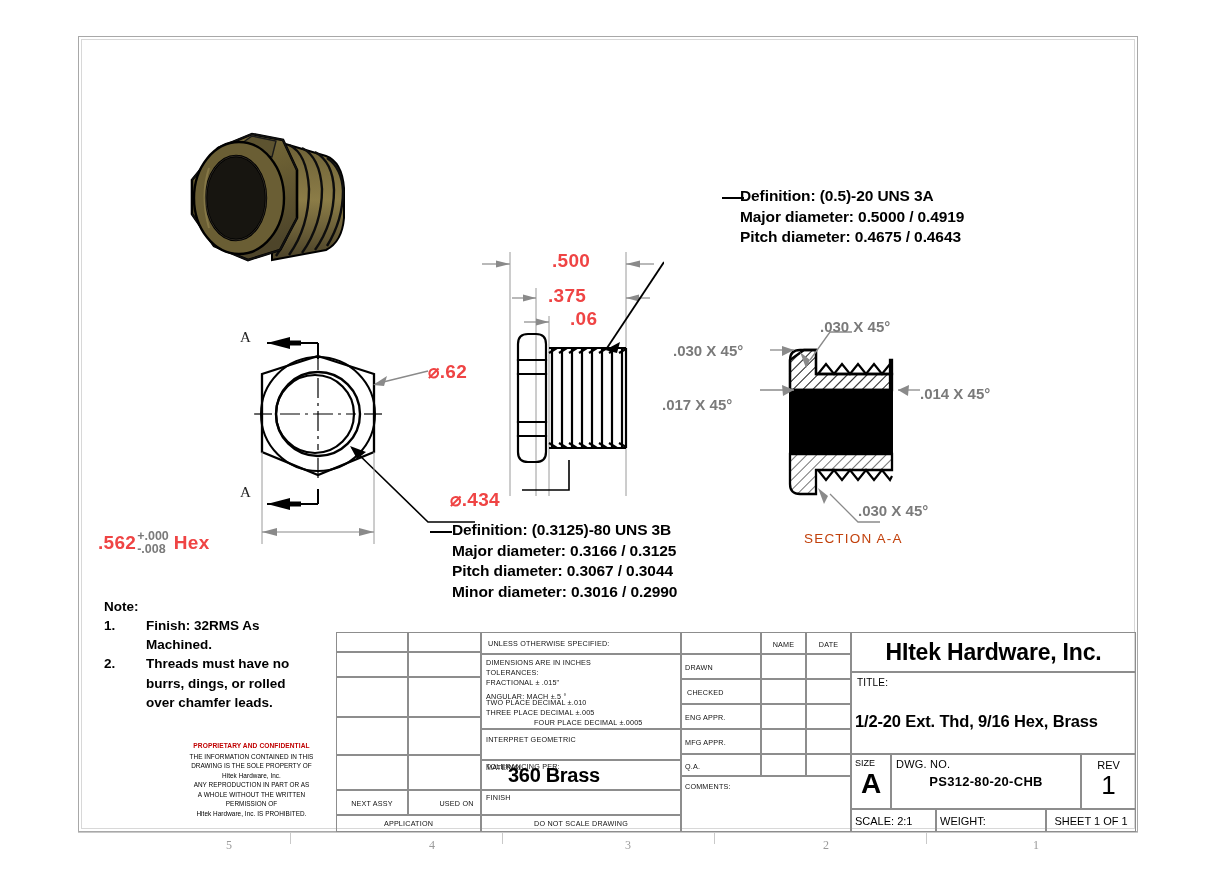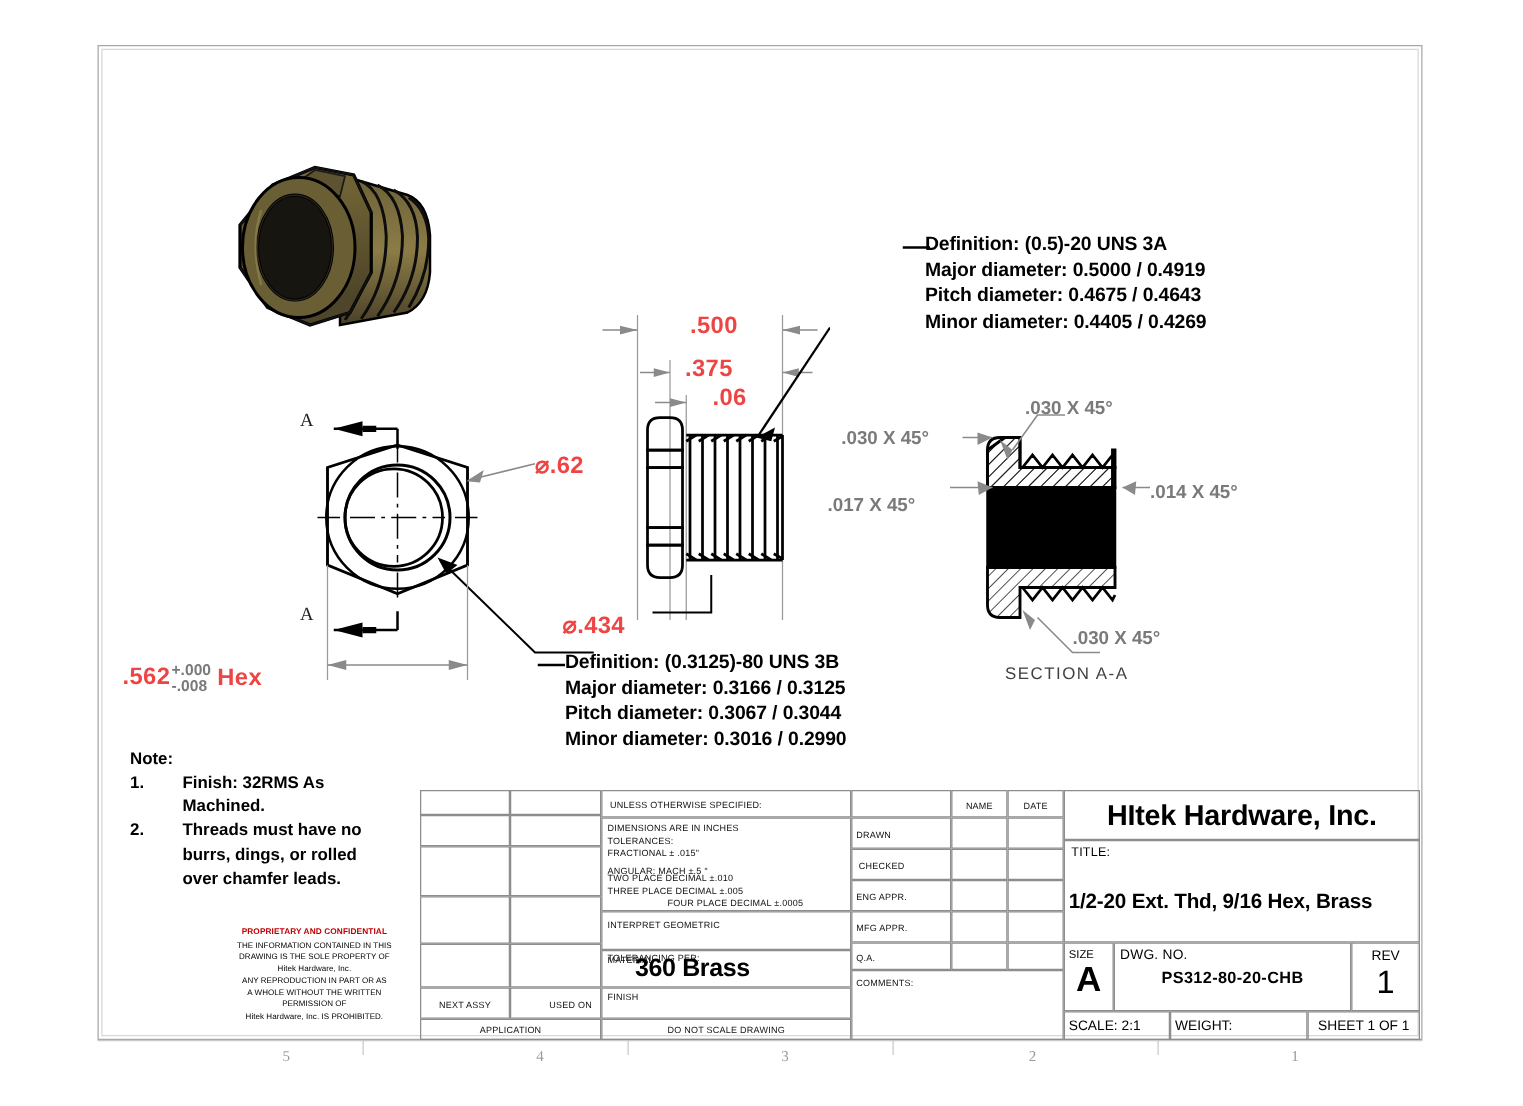--- a/index.html
+++ b/index.html
@@ -10,21 +10,21 @@
   #sheet-border{left:78px;top:36px;width:1060px;height:796px;border:1px solid #a8a8a8;box-sizing:border-box;}
   #sheet-border-inner{left:81px;top:39px;width:1054px;height:790px;border:1px solid #d8d8d8;box-sizing:border-box;}
   
   .zone-tick{width:1px;background:#c9c9c9;top:832px;height:12px;}
   .zone-num{top:838px;font-size:12px;color:#9a9a9a;width:30px;text-align:center;font-family:"Liberation Serif",serif;}
   #zone-rule{left:78px;top:832px;width:1060px;height:1px;background:#c9c9c9;}
   
   .defblock{font-size:15.5px;font-weight:bold;line-height:1.33;letter-spacing:-0.1px;white-space:nowrap;}
   .dim-gray{color:#ef4444;font-size:19px;font-weight:bold;letter-spacing:0.3px;white-space:nowrap;}
   .dim-gray-sm{color:#7a7a7a;font-size:15px;font-weight:bold;white-space:nowrap;}
-  .secn-label{color:#404040;font-size:13.5px;letter-spacing:1.2px;white-space:nowrap;}
+  .secn-label{color:#c2410c;font-size:13.5px;letter-spacing:1.2px;white-space:nowrap;}
   .view-letter{font-size:15px;color:#222;font-family:"Liberation Serif",serif;}
   
   #notes{left:104px;top:597px;font-size:13.5px;font-weight:bold;line-height:1.42;}
   #notes table{border-collapse:collapse;}
   #notes td{vertical-align:top;padding:0;font-weight:bold;}
   #notes td.num{width:42px;}
   
   #tb{left:336px;top:632px;width:800px;height:200px;}
   #tb .cell{position:absolute;box-sizing:border-box;border:1px solid #8d8d8d;}
   .tbtxt{position:absolute;font-size:7.2px;letter-spacing:.2px;white-space:nowrap;color:#111;
@@ -221,21 +221,20 @@
 <div class="abs dim-gray" style="left:570px;top:308px;">.06</div>
 <div class="abs dim-gray" style="left:450px;top:488px;">⌀.434</div>
 
 <div class="abs" style="left:740px;top:186px;">
   <svg width="24" height="20" style="position:absolute;left:-18px;top:8px;">
     <path d="M0,4 L22,4" stroke="#000" stroke-width="2"></path>
   </svg>
   <div class="defblock">Definition: (0.5)-20 UNS 3A</div>
   <div class="defblock">Major diameter: 0.5000 / 0.4919</div>
   <div class="defblock">Pitch diameter: 0.4675 / 0.4643</div>
-  <div class="defblock">Minor diameter: 0.4405 / 0.4269</div>
 </div>
 
 <div class="abs" style="left:452px;top:520px;">
   <svg width="24" height="20" style="position:absolute;left:-22px;top:8px;">
     <path d="M0,4 L22,4" stroke="#000" stroke-width="2"></path>
   </svg>
   <div class="defblock">Definition: (0.3125)-80 UNS 3B</div>
   <div class="defblock">Major diameter: 0.3166 / 0.3125</div>
   <div class="defblock">Pitch diameter: 0.3067 / 0.3044</div>
   <div class="defblock">Minor diameter: 0.3016 / 0.2990</div>

